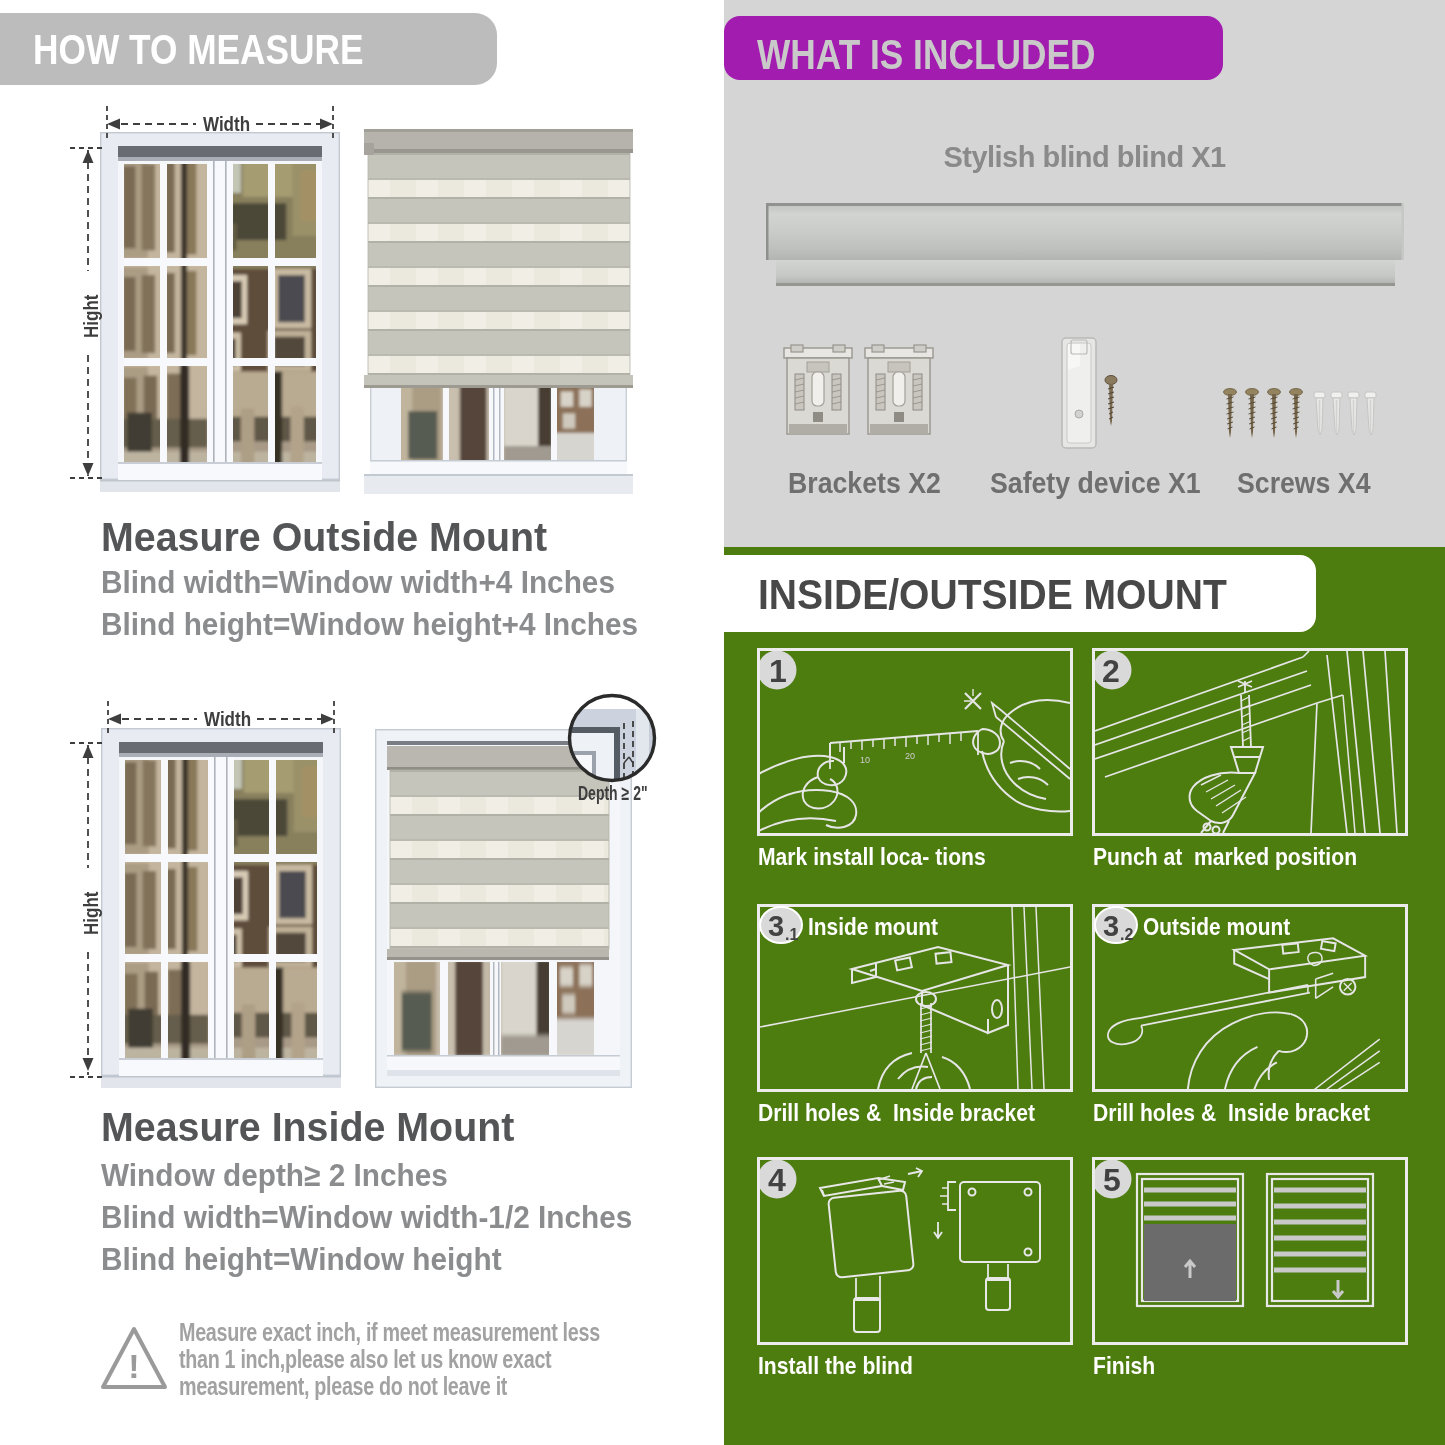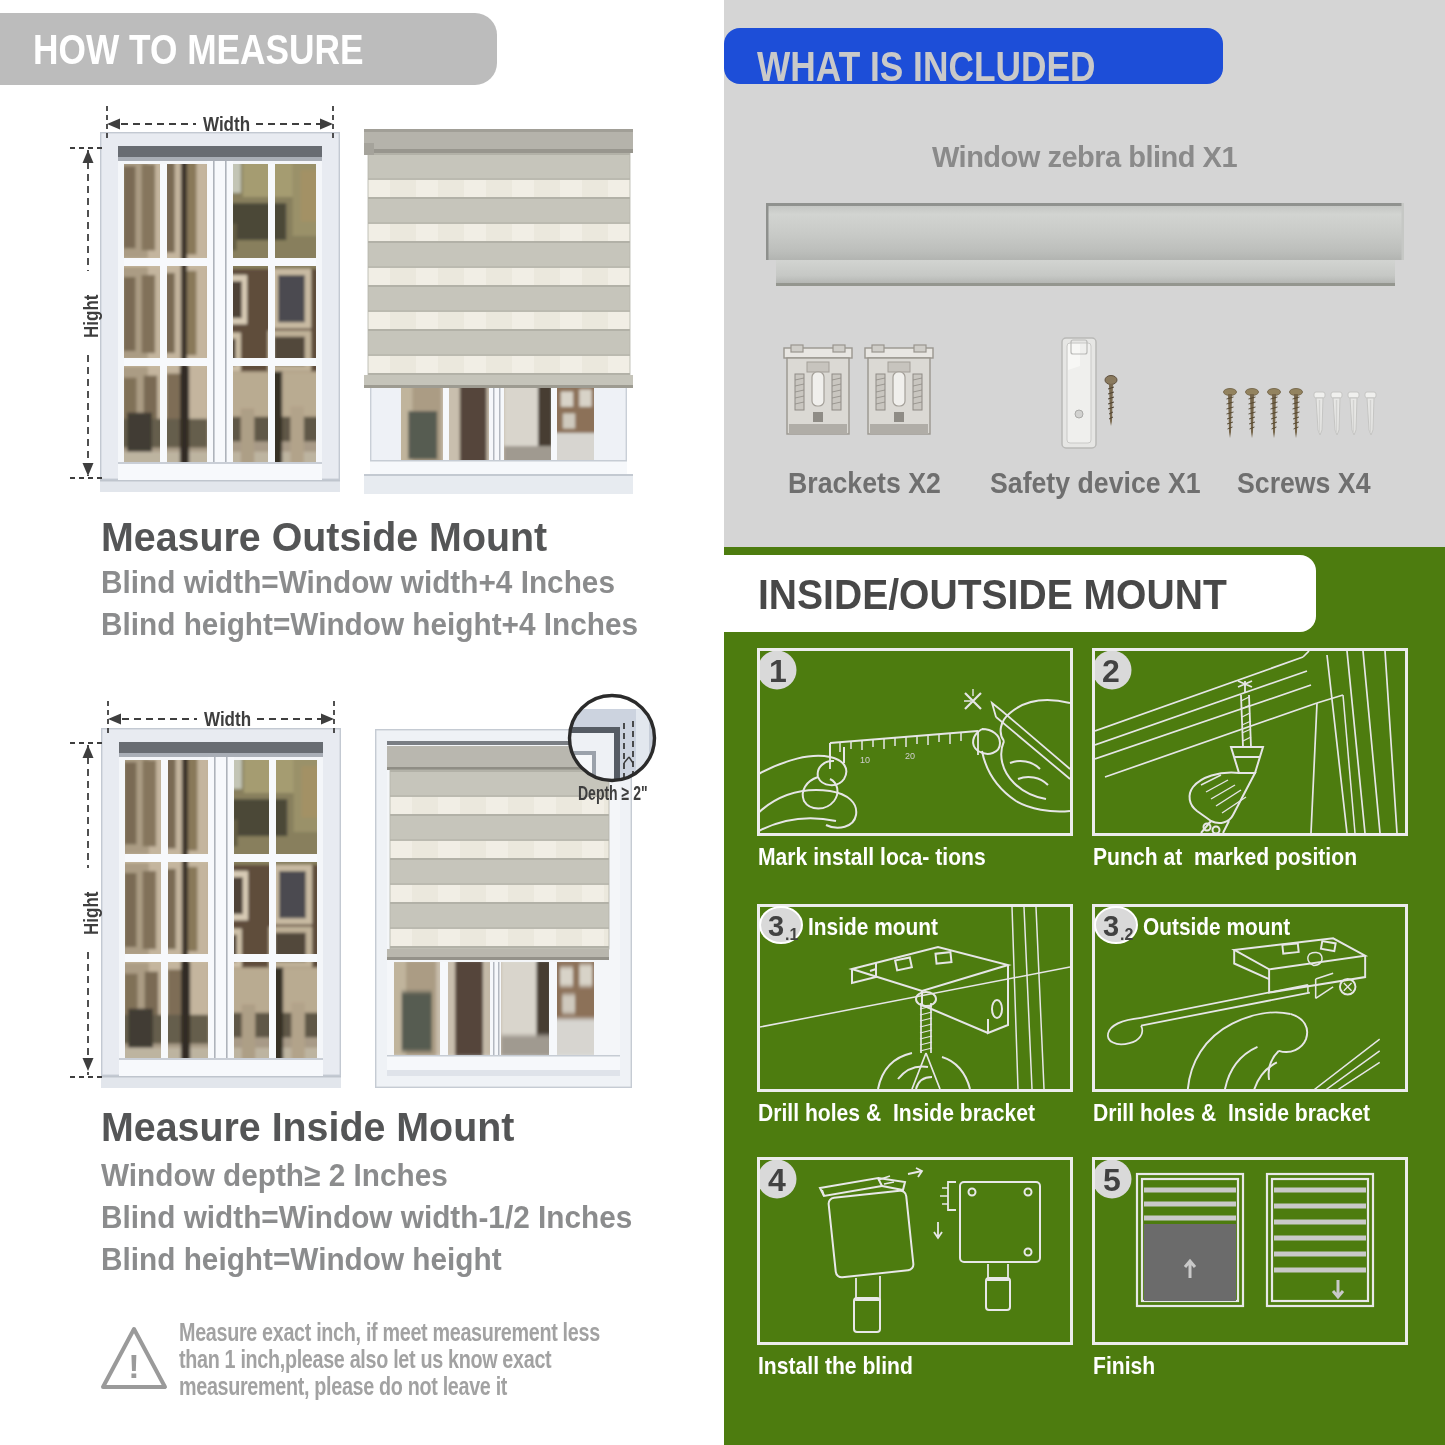--- a/index.html
+++ b/index.html
@@ -8,21 +8,21 @@
 #page { position:relative; width:1445px; height:1445px; }
 
 #hdr-left { left:0; top:13px; width:497px; height:72px; background:#bcbcbc; border-radius:0 22px 22px 0;text-align:right; }
 #hdr-left span { position:absolute; left:33px; top:13px; font-size:42px; font-weight:bold; color:#fff; transform:scaleX(0.84); transform-origin:0 0; white-space:nowrap; }
 
 .h2title { font-size:41px; font-weight:bold; color:#545556; transform:scaleX(0.96); transform-origin:0 0; white-space:nowrap; }
 .subline { font-size:32px; font-weight:bold; color:#8b8c8d; transform:scaleX(0.93); transform-origin:0 0; white-space:nowrap; }
 .dimlab { font-size:20px; font-weight:bold; color:#3e3e3e; transform:scaleX(0.85); transform-origin:0 0; }
 
 #right-top { left:724px; top:0; width:721px; height:547px; background:#d5d5d5; }
-#hdr-right { position:absolute; left:0px; top:28px; width:499px; height:56px; background:#1d4ed8; border-radius:16px; }
+#hdr-right { position:absolute; left:0px; top:16px; width:499px; height:64px; background:#a21caf; border-radius:16px; }
 #hdr-right span { position:absolute; left:33px; top:15px; font-size:42px; font-weight:bold; color:#c9c9c9; transform:scaleX(0.84); transform-origin:0 0; white-space:nowrap; }
 .itemlab { position:absolute; font-size:29px; font-weight:bold; color:#6f6f6f; transform:scaleX(0.92); transform-origin:0 0; white-space:nowrap; }
 
 #right-bottom { left:724px; top:547px; width:721px; height:898px; background:#4d7c0f; }
 #hdr-io { position:absolute; left:0px; top:8px; width:592px; height:77px; background:#fff; border-radius:0 16px 16px 0; }
 #hdr-io span { position:absolute; left:34px; top:16px; font-size:42px; font-weight:bold; color:#484848; transform:scaleX(0.93); transform-origin:0 0; white-space:nowrap; }
 
 .panel { position:absolute; width:316px; height:188px; border:3px solid #ececec; }
 .cap { position:absolute; color:#fff; font-weight:bold; font-size:24px; white-space:pre; transform:scaleX(0.88); transform-origin:0 0; }
 .badge { position:absolute; width:40px; height:42px; }
@@ -337,21 +337,21 @@
   <svg class="abs" style="left:97px; top:1322px;" width="74" height="74">
     <path d="M37 7 L68 65 L6 65 Z" fill="none" stroke="#9a9a9a" stroke-width="4" stroke-linejoin="round"></path>
     <text x="37" y="56" font-size="34" font-weight="bold" fill="#9a9a9a" text-anchor="middle">!</text>
   </svg>
   <div class="abs" style="left:179px; top:1319px; font-size:25px; font-weight:bold; color:#a2a2a2; line-height:27px; letter-spacing:-0.4px; transform:scaleX(0.79); transform-origin:0 0; white-space:nowrap;">Measure exact inch, if meet measurement less<br>than 1 inch,please also let us know exact<br>measurement, please do not leave it</div>
 
   <div class="abs" id="right-top">
     <div id="hdr-right">
         <span>WHAT IS INCLUDED</span>
       </div>
-    <div style="position:absolute; left:0; width:721px; top:141px; text-align:center; font-size:29px; font-weight:bold; color:#8a8a8a; letter-spacing:-0.5px;">Window zebra blind X1</div>
+    <div style="position:absolute; left:0; width:721px; top:141px; text-align:center; font-size:29px; font-weight:bold; color:#8a8a8a; letter-spacing:-0.5px;">Stylish blind blind X1</div>
 
     <svg style="position:absolute; left:38px; top:200px;" width="645" height="90">
       <defs>
         <linearGradient id="railg" x1="0" y1="0" x2="0" y2="1">
           <stop offset="0" stop-color="#c0c2bf"></stop>
             <stop offset="0.2" stop-color="#d2d4d1"></stop>
           <stop offset="0.55" stop-color="#c8cac7"></stop>
             <stop offset="0.85" stop-color="#bcbebb"></stop>
           <stop offset="1" stop-color="#b2b4b1"></stop>
         </linearGradient>

